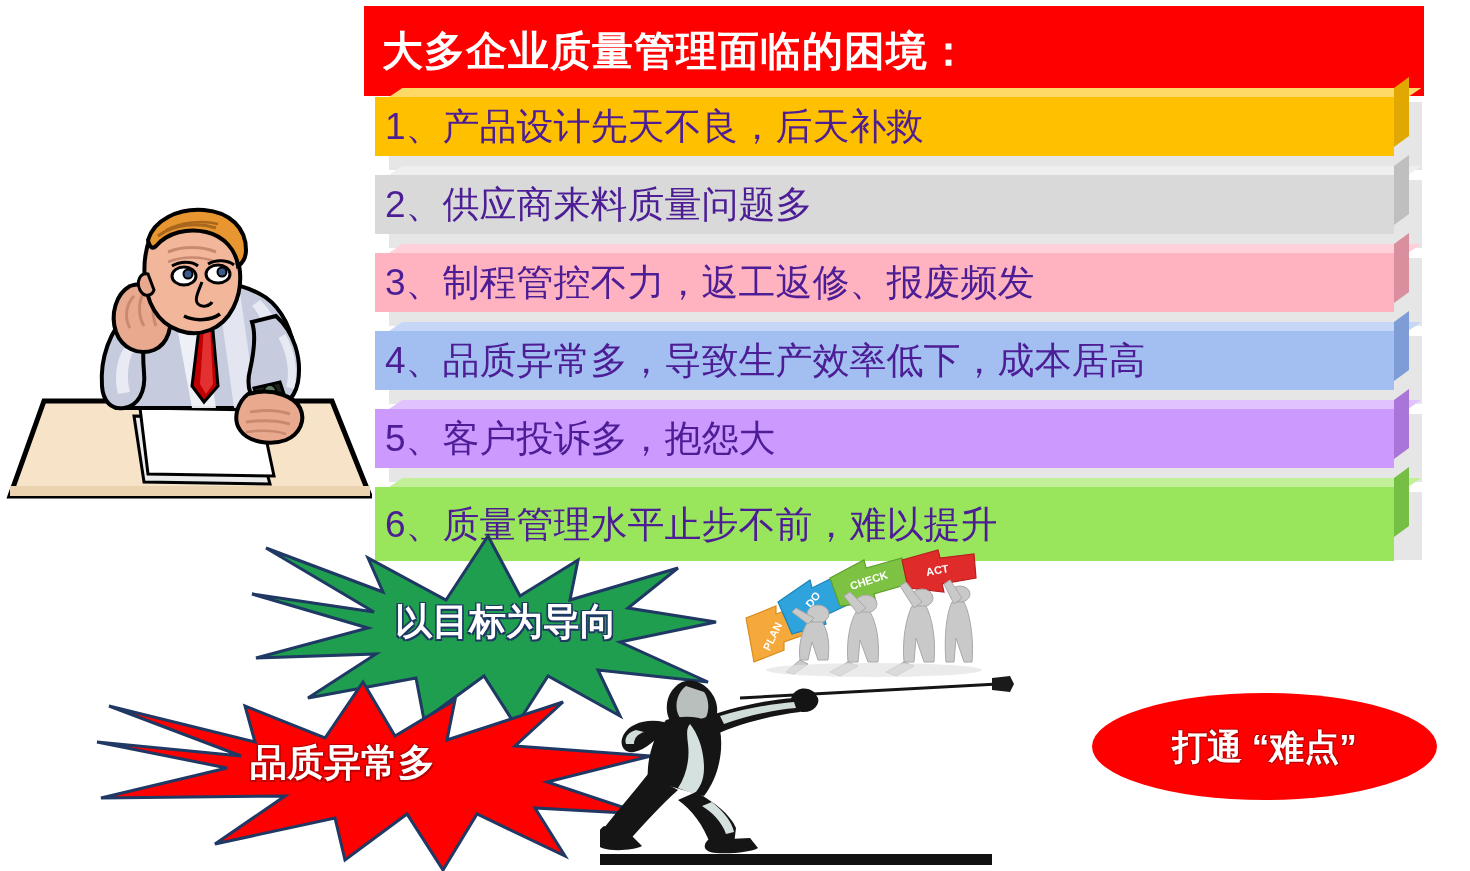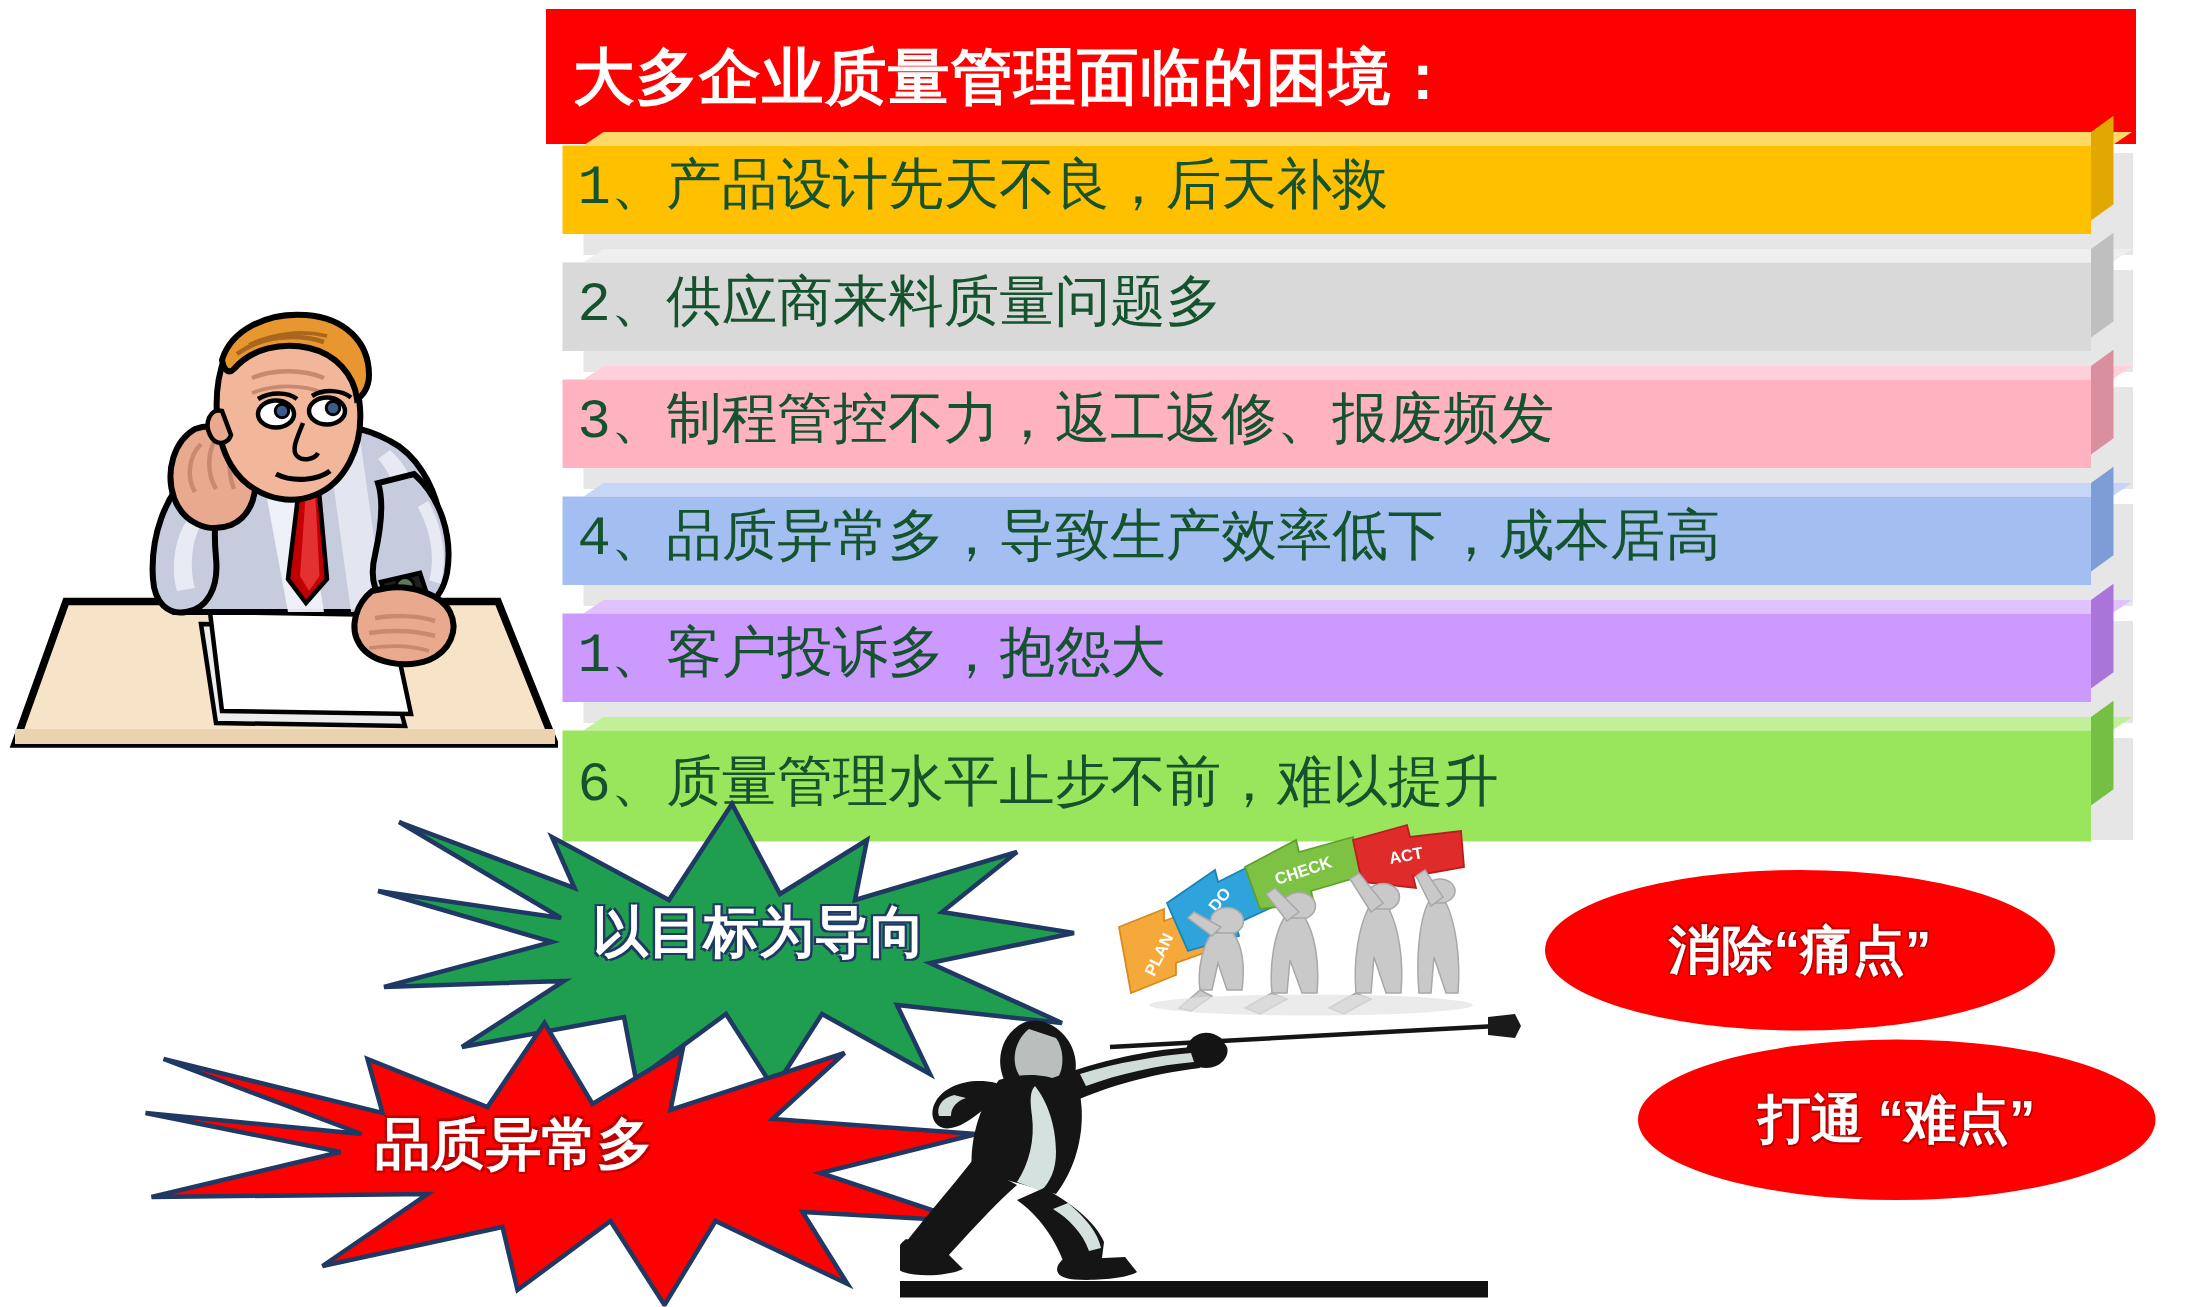--- a/index.html
+++ b/index.html
@@ -35,22 +35,22 @@
   }
   .bar .sideface{
     position:absolute;left:1019px;top:0;width:15px;height:100%;
     transform:skewY(-36deg);transform-origin:top left;
   }
   .bar .face{
     position:absolute;left:0;top:9px;width:1019px;
     display:flex;align-items:center;box-sizing:border-box;padding-left:10px;
   }
   .bar .face .lbl{
-    color:#14532d;font-size:37px;line-height:1;white-space:nowrap;
-    font-family:Liberation Mono, monospace;
+    color:#4c1d95;font-size:37px;line-height:1;white-space:nowrap;
+    font-family:Liberation Sans, sans-serif;
   }
 
   
   .person{position:absolute;left:2px;top:196px;width:370px;height:312px;}
 
   
   .pdca{position:absolute;left:742px;top:546px;width:262px;height:132px;}
 
   
   .fencer{position:absolute;left:600px;top:668px;width:430px;height:200px;}
@@ -196,21 +196,21 @@
       <div class="face" style="background:#A3BEF0;height:59px;">
         <span class="lbl">4、品质异常多，导致生产效率低下，成本居高</span>
       </div>
     </div>
 
     <div class="bar" style="top:400px;height:68px;">
       <div class="shadow" style="height:68px;"></div>
       <div class="topface" style="background:#E0C2FF;"></div>
       <div class="sideface" style="background:#A975D9;height:59px;"></div>
       <div class="face" style="background:#CC99FF;height:59px;">
-        <span class="lbl">1、客户投诉多，抱怨大</span>
+        <span class="lbl">5、客户投诉多，抱怨大</span>
       </div>
     </div>
 
     <div class="bar" style="top:478px;height:68px;">
       <div class="shadow" style="height:68px;"></div>
       <div class="topface" style="background:#C2F099;"></div>
       <div class="sideface" style="background:#76BF45;height:59px;"></div>
       <div class="face" style="background:#99E65C;height:74px;">
         <span class="lbl">6、质量管理水平止步不前，难以提升</span>
       </div>
@@ -315,20 +315,17 @@
 
       <path d="M96 124 C114 134 130 146 136 160 L134 176 L110 176 C104 158 92 142 78 132 Z" fill="#151515"></path>
       <path d="M112 134 C124 144 132 154 134 164 L126 166 C122 154 112 144 102 138 Z" fill="#D5E1DE"></path>
 
       <path d="M108 172 C102 178 104 184 116 185 C132 186 152 184 158 180 L150 170 Z" fill="#151515"></path>
 
       <rect x="0" y="186" width="392" height="11" fill="#111111"></rect>
     </svg>
   </div>
 
-  <div class="ell ell-1">
-    <span class="et">消除“痛点”</span>
-  </div>
   <div class="ell ell-2">
     <span class="et">打通 “难点”</span>
   </div>
 
 </div>
 
 </body></html>

